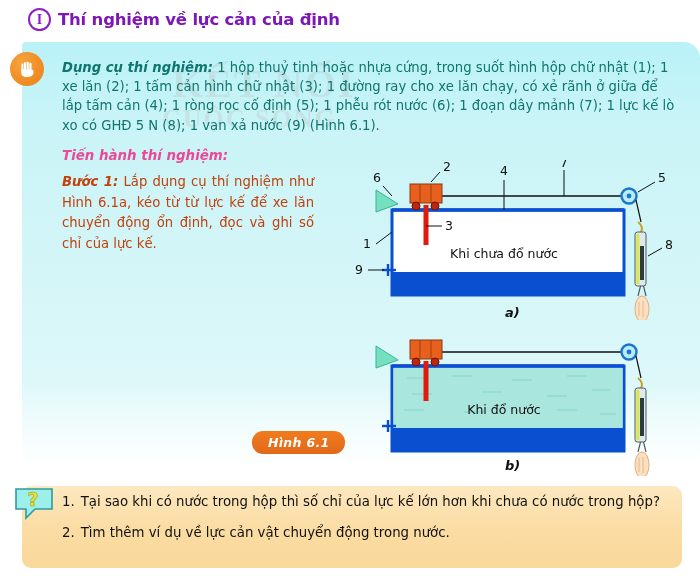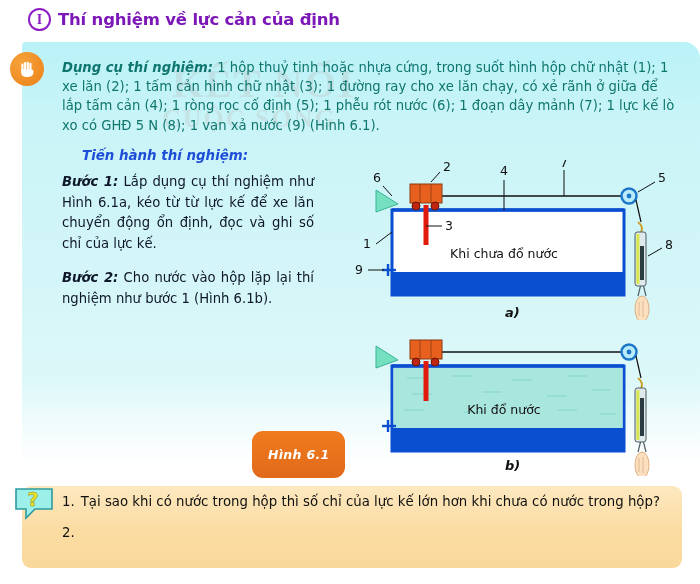--- a/index.html
+++ b/index.html
@@ -61,37 +61,37 @@
 
   
   .equip {
     position: absolute; left: 62px; top: 58px; width: 615px;
     font-size: 13.2px; line-height: 19.2px; color: #0f766e;
   }
   .equip b { font-style: italic; font-weight: bold; }
 
   .proc-title {
     position: absolute; left: 62px; top: 148px;
-    font-size: 13.4px; font-weight: bold; font-style: italic; color:#1d4ed8;margin-left:20px;
+    font-size: 13.4px; font-weight: bold; font-style: italic; color:#ec4899;
   }
   .step {
     position: absolute; left: 62px; width: 252px;
-    font-size: 13.2px; line-height: 20.5px; color:#0f172a;
+    font-size: 13.2px; line-height: 20.5px; color:#c2410c;
     text-align: justify;
   }
   .step i { font-style: italic; font-weight: bold; }
   #step1 { top: 172px; }
   #step2 { top: 268px; }
 
   
   .fig-badge {
     position:absolute; left: 252px; top: 431px;
     background: linear-gradient(180deg,#f07c1e,#e0691a);
     color:#fff; font-style: italic; font-weight:bold; font-size: 12.5px;
-    padding: 16px 16px; border-radius: 11px; letter-spacing: .3px;
+    padding: 4px 16px; border-radius: 11px; letter-spacing: .3px;
     z-index: 22;
   }
 
   
   .diagram { position: absolute; }
   #dia-a { left: 352px; top: 160px; width: 340px; height: 160px; }
   #dia-b { left: 352px; top: 316px; width: 340px; height: 160px; }
   .sub-caption {
     position:absolute; font-style: italic; font-weight: bold;
     font-size: 13px; color: #111;
@@ -145,21 +145,20 @@
       </g>
     </svg>
   </div>
 
   <div class="equip"><b>Dụng cụ thí nghiệm:</b><span> 1 hộp thuỷ tinh hoặc nhựa cứng, trong suốt hình hộp chữ nhật (1); 1 xe lăn (2); 1 tấm cản hình chữ nhật (3); 1 đường ray cho xe lăn chạy, có xẻ rãnh ở giữa để lắp tấm cản (4); 1 ròng rọc cố định (5); 1 phễu rót nước (6); 1 đoạn dây mảnh (7); 1 lực kế lò xo có GHĐ 5 N (8); 1 van xả nước (9) (Hình 6.1).</span></div>
 
   <div class="proc-title">Tiến hành thí nghiệm:</div>
 
   <div class="step" id="step1"><i>Bước 1:</i><span> Lắp dụng cụ thí nghiệm như Hình 6.1a, kéo từ từ lực kế để xe lăn chuyển động ổn định, đọc và ghi số chỉ của lực kế.</span></div>
 
-  <div class="step" id="step2"><i>Bước 2:</i><span> Cho nước vào hộp lặp lại thí nghiệm như bước 1 (Hình 6.1b).</span></div>
 
   <svg class="diagram" id="dia-a" viewBox="0 0 340 160">
 
     <rect x="40" y="50" width="232" height="85" fill="#ffffff" stroke="#0b4fd1" stroke-width="3"></rect>
 
     <rect x="40" y="112" width="232" height="23" fill="#0b4fd1"></rect>
 
     <line x1="40" y1="50" x2="272" y2="50" stroke="#0b4fd1" stroke-width="3.5"></line>
 
     <line x1="83" y1="36" x2="275" y2="36" stroke="#111" stroke-width="1.4"></line>
@@ -272,16 +271,17 @@
     <text x="19" y="19" font-family="DejaVu Sans, sans-serif" font-size="19" font-weight="bold" fill="#e8e22a" text-anchor="middle" stroke="#9a8f12" stroke-width="0.5">?</text>
   </svg>
 
   <div class="q-list">
     <div class="q-item">
       <span class="q-num">1.</span>
       <span>Tại sao khi có nước trong hộp thì số chỉ của lực kế lớn hơn khi chưa có nước trong hộp?</span>
     </div>
     <div class="q-item">
       <span class="q-num">2.</span>
+      <span>Tìm thêm ví dụ về lực cản vật chuyển động trong nước.</span>
     </div>
   </div>
 
 </div>
 
 </body></html>

